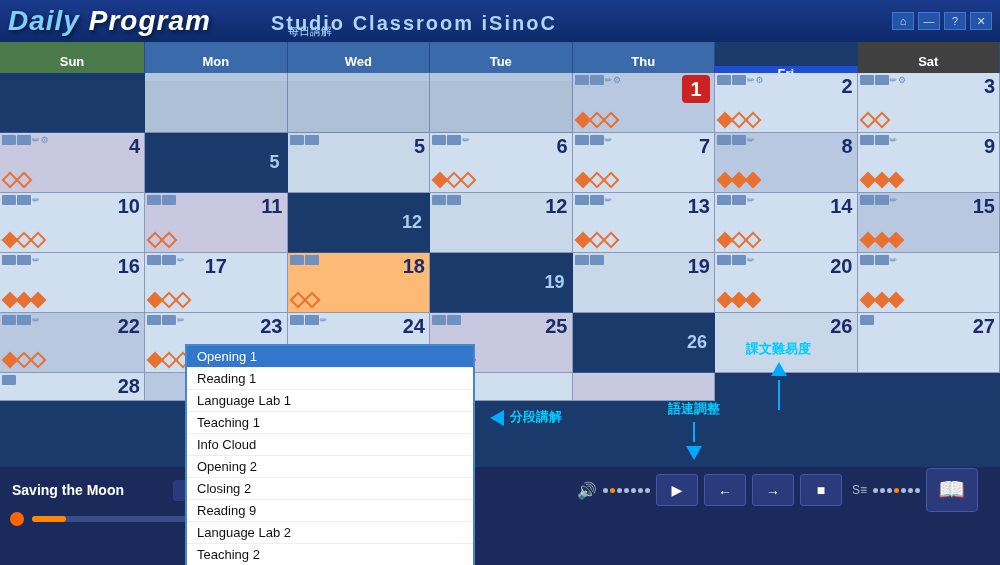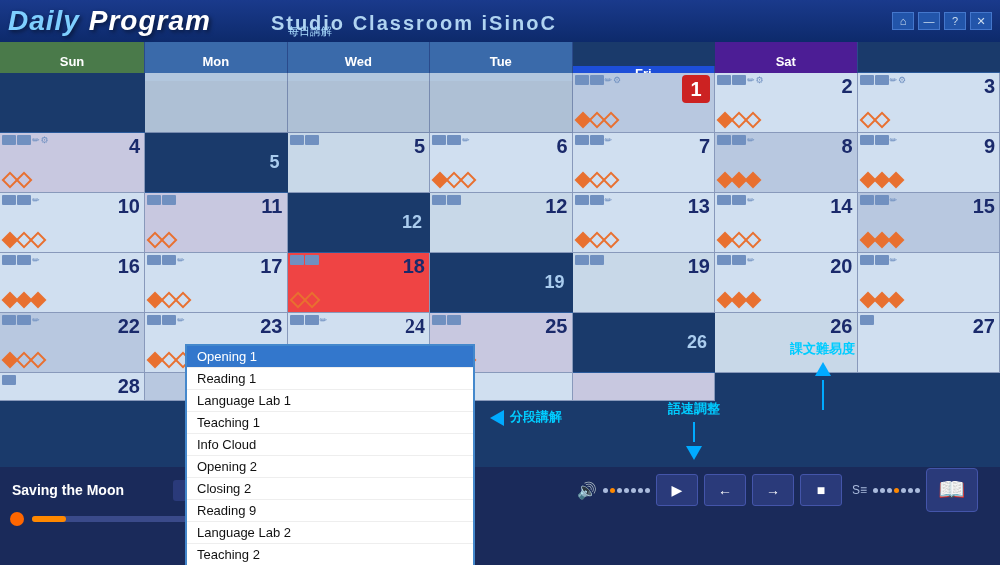--- a/index.html
+++ b/index.html
@@ -47,21 +47,21 @@
       display: flex; align-items: center; justify-content: center;
       font-size: 13px; font-weight: bold; color: #fff;
       border-right: 1px solid #2a4a8b;
     }
     .cal-head-cell.sun { background: #4a7a4a; }
     .cal-head-cell.mon { background: #3a6aaa; }
     .cal-head-cell.tue { background: #3a6aaa; }
     .cal-head-cell.wed { background: #3a6aaa; }
     .cal-head-cell.thu { background: #3a6aaa; }
     .cal-head-cell.fri { background: #1d4ed8; margin-top: 24px; }
-    .cal-head-cell.sat { background: #4c1d95; }
+    .cal-head-cell.sat { background: #404040; }
 
     
     .calendar-grid {
       display: grid; grid-template-columns: 145px repeat(6, 1fr);
       grid-template-rows: repeat(5, 60px);
       border-top: 1px solid #2a5a9b;
     }
     .cal-week-label {
       background: #1a3a6b;
       display: flex; align-items: center; justify-content: flex-end;
@@ -254,20 +254,21 @@
     <div class="header-icon-btn">?</div>
     <div class="header-icon-btn">✕</div>
   </div>
 </div>
 
 <div class="calendar-header">
   <div class="cal-head-cell sun">Sun</div>
   <div class="cal-head-cell mon">Mon</div>
   <div class="cal-head-cell wed">Wed</div>
   <div class="cal-head-cell tue">Tue</div>
+  <div class="cal-head-cell thu">Thu</div>
   <div class="cal-head-cell fri">Fri</div>
   <div class="cal-head-cell sat">Sat</div>
 </div>
 
 <div class="calendar-grid">
 
   <div class="cal-week-label"></div>
 
   <div class="cal-cell cal-cell-dimmed" style="background:#c8d8e8;"></div>
 
@@ -481,28 +482,28 @@
         <span class="diamond"></span>
         <span class="diamond"></span>
       </div>
   </div>
   <div class="cal-cell">
     <div class="cell-icons">
         <span class="cell-icon-small"></span>
         <span class="cell-icon-small"></span>
         <span class="cell-icon-pencil">✏</span>
       </div>
-    <div class="day-num" style="text-align:right;">17</div>
-    <div class="diamonds">
-        <span class="diamond"></span>
-        <span class="diamond empty"></span>
-        <span class="diamond empty"></span>
-      </div>
-  </div>
-  <div class="cal-cell" style="background:#ef4444;">
+    <div class="day-num" style="text-align:center;">17</div>
+    <div class="diamonds">
+        <span class="diamond"></span>
+        <span class="diamond empty"></span>
+        <span class="diamond empty"></span>
+      </div>
+  </div>
+  <div class="cal-cell" style="background:#fdba74;">
     <div class="cell-icons">
         <span class="cell-icon-small"></span>
         <span class="cell-icon-small"></span>
       </div>
     <div class="day-num" style="text-align:right;">18</div>
     <div class="diamonds">
         <span class="diamond empty"></span>
         <span class="diamond empty"></span>
       </div>
   </div>
@@ -567,21 +568,21 @@
         <span class="diamond empty"></span>
         <span class="diamond empty"></span>
       </div>
   </div>
   <div class="cal-cell">
     <div class="cell-icons">
         <span class="cell-icon-small"></span>
         <span class="cell-icon-small"></span>
         <span class="cell-icon-pencil">✏</span>
       </div>
-    <div class="day-num" style="text-align:right;font-family:Liberation Serif, serif;">24</div>
+    <div class="day-num" style="text-align:right;">24</div>
     <div class="diamonds">
         <span class="diamond"></span>
         <span class="diamond empty"></span>
         <span class="diamond empty"></span>
       </div>
   </div>
   <div class="cal-cell" style="background:#c8c8e0;">
     <div class="cell-icons">
         <span class="cell-icon-small"></span>
         <span class="cell-icon-small"></span>
@@ -638,21 +639,21 @@
 </div>
 
 <div class="annotation" style="left:668px; top:400px; text-align:center;">
   <div style="margin-bottom:4px;">語速調整</div>
   <div style="display:flex; flex-direction:column; align-items:center;">
     <div class="arrow-line-v" style="height:20px;"></div>
     <div class="arrow-down"></div>
   </div>
 </div>
 
-<div class="annotation" style="left:790px; top:340px; text-align:center;">
+<div class="annotation" style="left:746px; top:340px; text-align:center;">
   <div style="margin-bottom:4px;">課文難易度</div>
   <div style="display:flex; flex-direction:column; align-items:center;">
     <div class="arrow-up"></div>
     <div class="arrow-line-v" style="height:30px;"></div>
   </div>
 </div>
 
 <div class="bottom-bar" style="height:98px;">
   <div class="bottom-info-row" style="padding-top:6px;gap:31px;">
     <span class="lesson-title">Saving the Moon</span>

